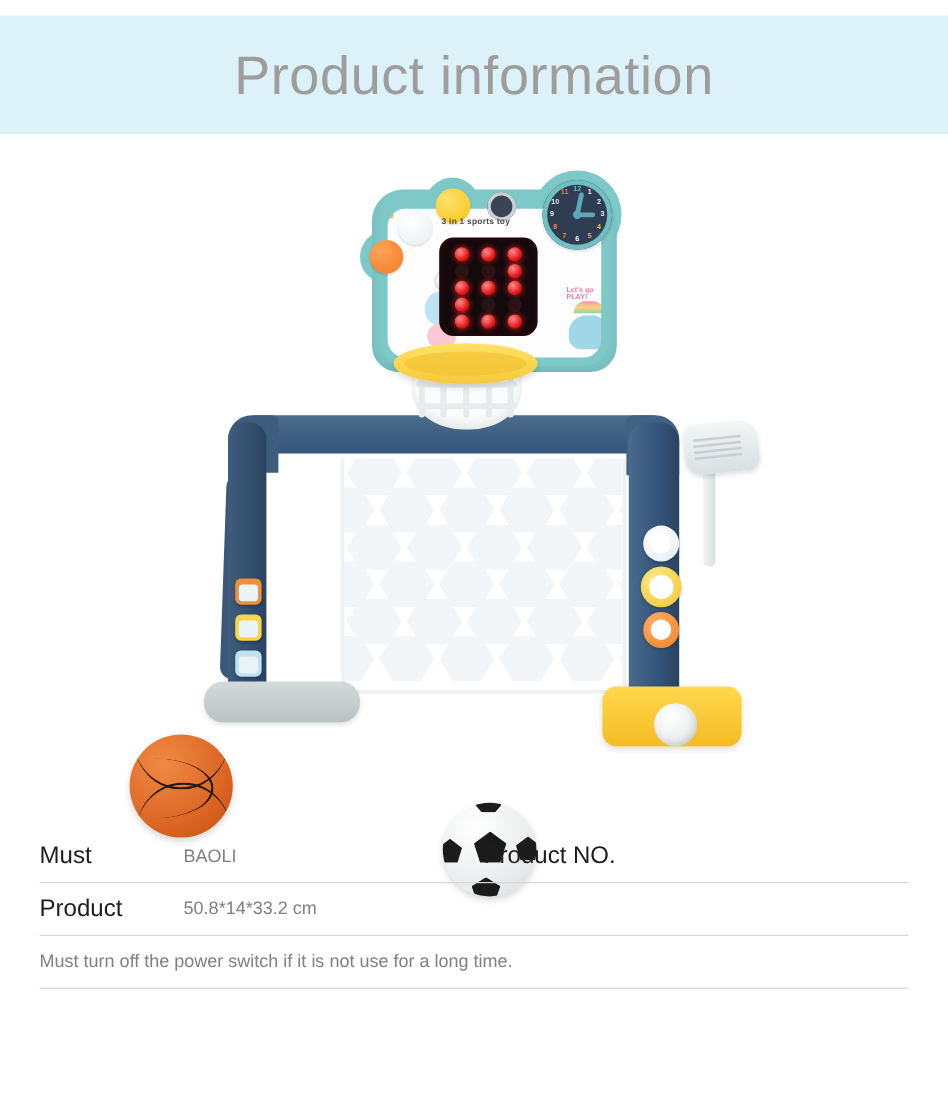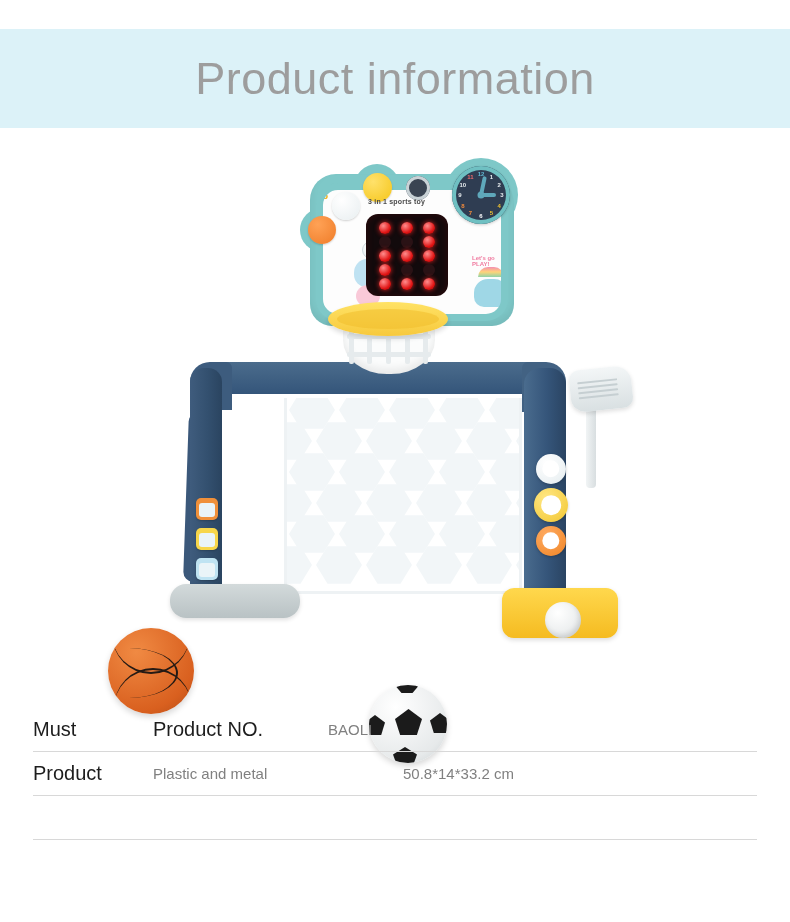--- a/index.html
+++ b/index.html
@@ -1,21 +1,21 @@
 <!DOCTYPE html>
 <html><head>
 <meta charset="utf-8">
 <style>
   html,body{margin:0;padding:0;}
   body{
     width:790px;height:922px;background:#ffffff;
     font-family:"Liberation Sans", sans-serif;
     overflow:hidden;position:relative;
   }
-  .page{position:relative;width:790px;height:742px;background:#fff;margin-top:16px;}
+  .page{position:relative;width:790px;height:742px;background:#fff;}
 
   
   .header-band{
     position:absolute;left:0;top:13px;width:790px;height:99px;
     background:#dcf2f8;display:flex;align-items:center;justify-content:center;
   }
   .header-title{
     font-size:45px;color:#9d9d9d;font-weight:300;letter-spacing:.5px;
     font-family:"Liberation Sans", sans-serif;white-space:nowrap;
   }
@@ -441,37 +441,37 @@
       <div class="pent pent-b"></div>
     </div>
   </div>
 
   <div class="spec">
 
     <div class="spec-row first">
       <div class="cell c1">
           <span class="lab">Must</span>
         </div>
+      <div class="cell c2">
+          <span class="val">BAOLI</span>
+        </div>
       <div class="cell c3">
           <span class="lab">Product NO.</span>
-        </div>
-      <div class="cell c2">
-          <span class="val">BAOLI</span>
         </div>
     </div>
 
 
     <div class="spec-row">
       <div class="cell c1">
           <span class="lab">Product</span>
         </div>
-      <div class="cell c2">
-          <span class="val">Plastic and metal</span>
-        </div>
       <div class="cell c4">
           <span class="val">50.8*14*33.2 cm</span>
         </div>
     </div>
 
     <div class="spec-row">
+      <div class="cell c-wide">
+          <span class="val">Must turn off the power switch if it is not use for a long time.</span>
+        </div>
     </div>
   </div>
 </div>
 
 </body></html>

